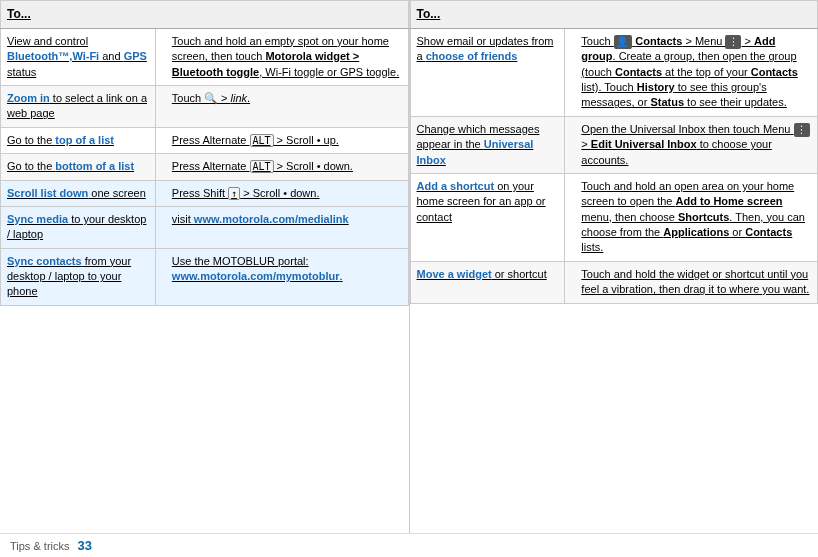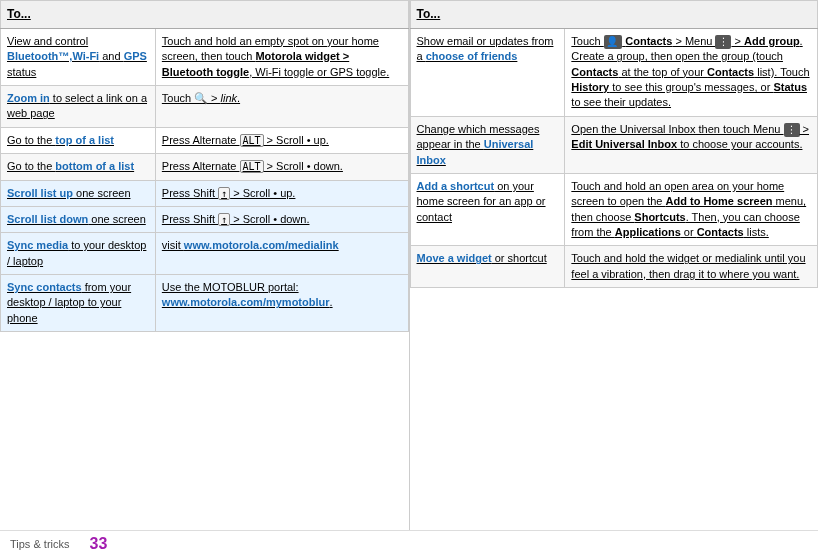--- a/index.html
+++ b/index.html
@@ -58,36 +58,37 @@
       background: #f7f7f7;
     }
     .row-highlight {
       background: #e8f4ff;
     }
     .left-col {
       width: 38%;
     }
     .right-col {
       width: 62%;
+      padding-left: 16px;
     }
     .page-footer {
       display: flex;
       justify-content: flex-start;
       align-items: center;
       padding: 4px 10px;
       font-size: 11px;
       color: #555;
       border-top: 1px solid #ddd;
       background: #fff;
     }
     .footer-page {
-      font-size: 16px;
-      font-weight: bold;
-      margin-left: 20px;
-      color: #a21caf;
+      font-size: 13px;
+      font-weight: bold;
+      margin-left: 8px;
+      color: #0369a1;
     }
   </style>
 </head>
 <body>
 
 <div class="page-content">
 
   <div class="column">
     <table>
       <tbody>
@@ -124,28 +125,20 @@
 
       <tr class="row-odd">
         <td class="left-col">
           Go to the <span class="blue-link">bottom of a list</span>
         </td>
         <td class="right-col">
           Press Alternate <kbd style="border:1px solid #888;border-radius:2px;padding:0 2px;font-size:10px;background:#f5f5f5;">ALT</kbd> &gt; Scroll • down.
         </td>
       </tr>
 
-      <tr class="row-highlight">
-        <td class="left-col">
-          <span class="blue-link">Scroll list up</span> one screen
-        </td>
-        <td class="right-col">
-          Press Shift <kbd style="border:1px solid #888;border-radius:2px;padding:0 2px;font-size:10px;background:#f5f5f5;">↑</kbd> &gt; Scroll • up.
-        </td>
-      </tr>
 
       <tr class="row-highlight">
         <td class="left-col">
           <span class="blue-link">Scroll list down</span> one screen
         </td>
         <td class="right-col">
           Press Shift <kbd style="border:1px solid #888;border-radius:2px;padding:0 2px;font-size:10px;background:#f5f5f5;">↑</kbd> &gt; Scroll • down.
         </td>
       </tr>
 
@@ -202,21 +195,21 @@
         <td class="right-col">
           Touch and hold an open area on your home screen to open the <span class="bold-text">Add to Home screen</span> menu, then choose <span class="bold-text">Shortcuts</span>. Then, you can choose from the <span class="bold-text">Applications</span> or <span class="bold-text">Contacts</span> lists.
         </td>
       </tr>
 
       <tr class="row-odd">
         <td class="left-col">
           <span class="blue-link">Move a widget</span> or shortcut
         </td>
         <td class="right-col">
-          Touch and hold the widget or medialink until you feel a vibration, then drag it to where you want.
+          Touch and hold the widget or shortcut until you feel a vibration, then drag it to where you want.
         </td>
       </tr>
     </tbody>
       </table>
   </div>
 </div>
 
 <div class="page-footer">
   <span>Tips &amp; tricks</span>
   <span class="footer-page">33</span>

